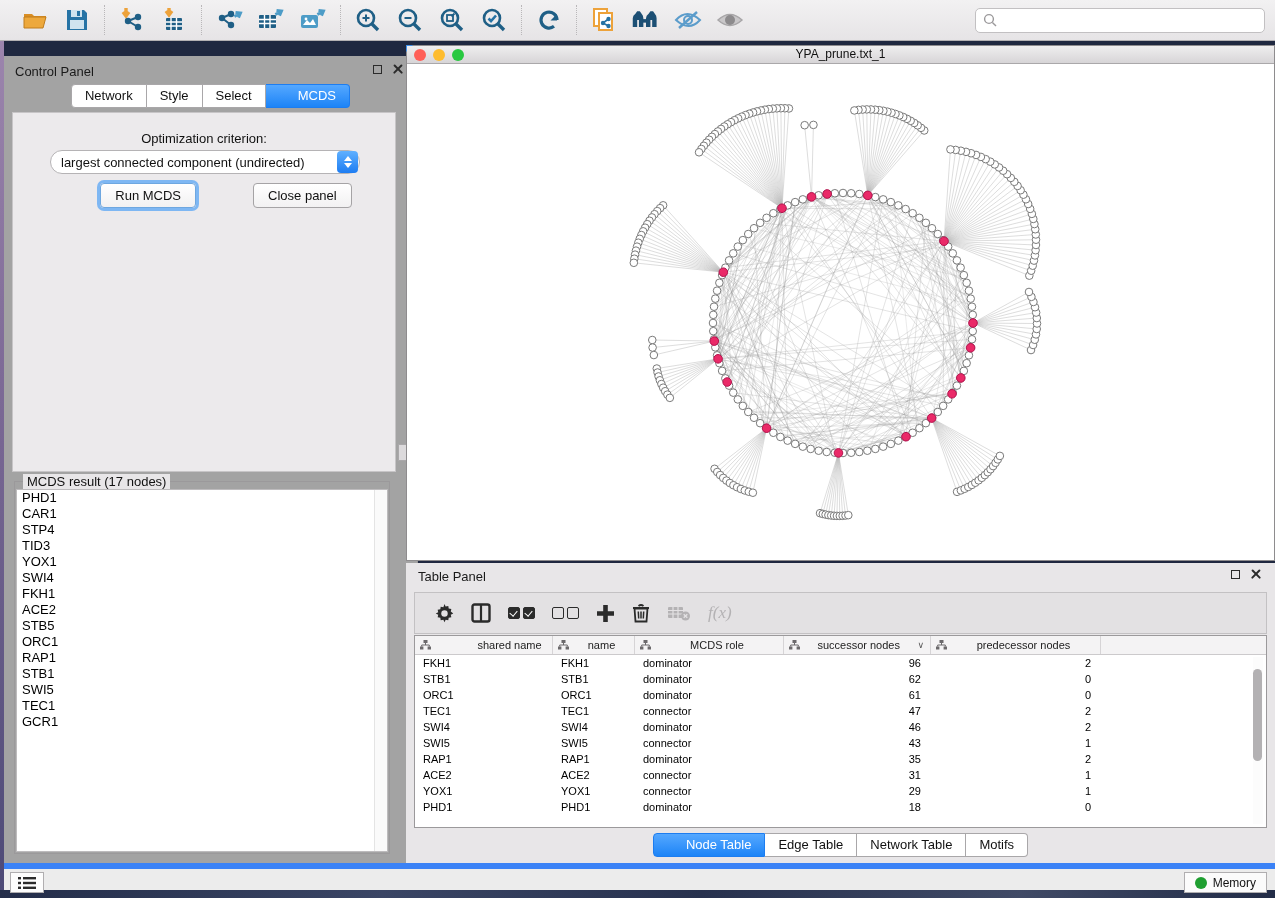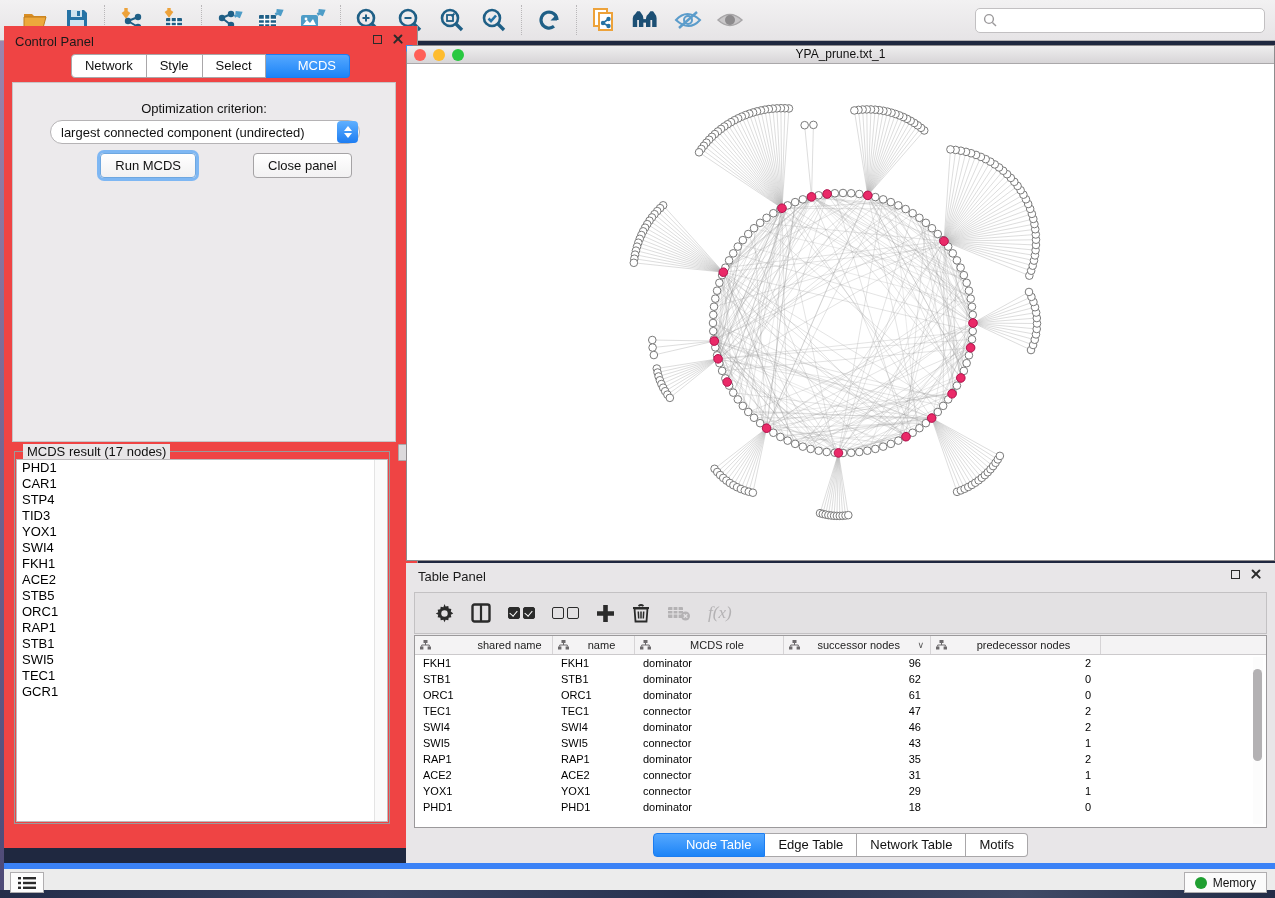--- a/index.html
+++ b/index.html
@@ -21,22 +21,22 @@
   .tb-sep { width:1px; height:30px; border-left:1px dotted #b9b7b9; }
   .tb-btn { width:30px; height:30px; display:flex; align-items:center; justify-content:center; }
   .search-wrap { position:absolute; right:10px; top:8px; width:290px; height:25px;
     background:#fff; border:1px solid #c2c0c2; border-radius:5px;
     display:flex; align-items:center; padding:0 7px; }
   .search-wrap svg { flex:0 0 auto; }
   .search-input { border:none; outline:none; flex:1; font-size:12px; margin-left:5px;
     font-family:"Liberation Sans",sans-serif; background:transparent; }
 
   
-  .control-panel { position:absolute; left:4px; top:26px; width:414px; height:822px;
-    background:#ef4444; border-right:1px solid #979597; }
+  .control-panel { position:absolute; left:4px; top:56px; width:414px; height:822px;
+    background:#a3a3a3; border-right:1px solid #979597; }
   .panel-titlebar { position:relative; height:28px; }
   .panel-title { position:absolute; left:11px; top:8px; font-size:13px; color:#1a1a1a; }
   .panel-icons { position:absolute; right:14px; top:8px; display:flex; gap:11px; align-items:center; }
   .float-box { width:9px; height:9px; border:1.5px solid #2b2b2b; background:transparent; }
   .x-icon { position:relative; width:10px; height:10px; }
   .x-icon::before,.x-icon::after { content:""; position:absolute; left:-1px; top:4px;
     width:12px; height:2.4px; background:#2b2b2b; border-radius:1px; }
   .x-icon::before { transform:rotate(45deg); } .x-icon::after { transform:rotate(-45deg); }
 
   .seg-tabs { display:flex; justify-content:center; }

